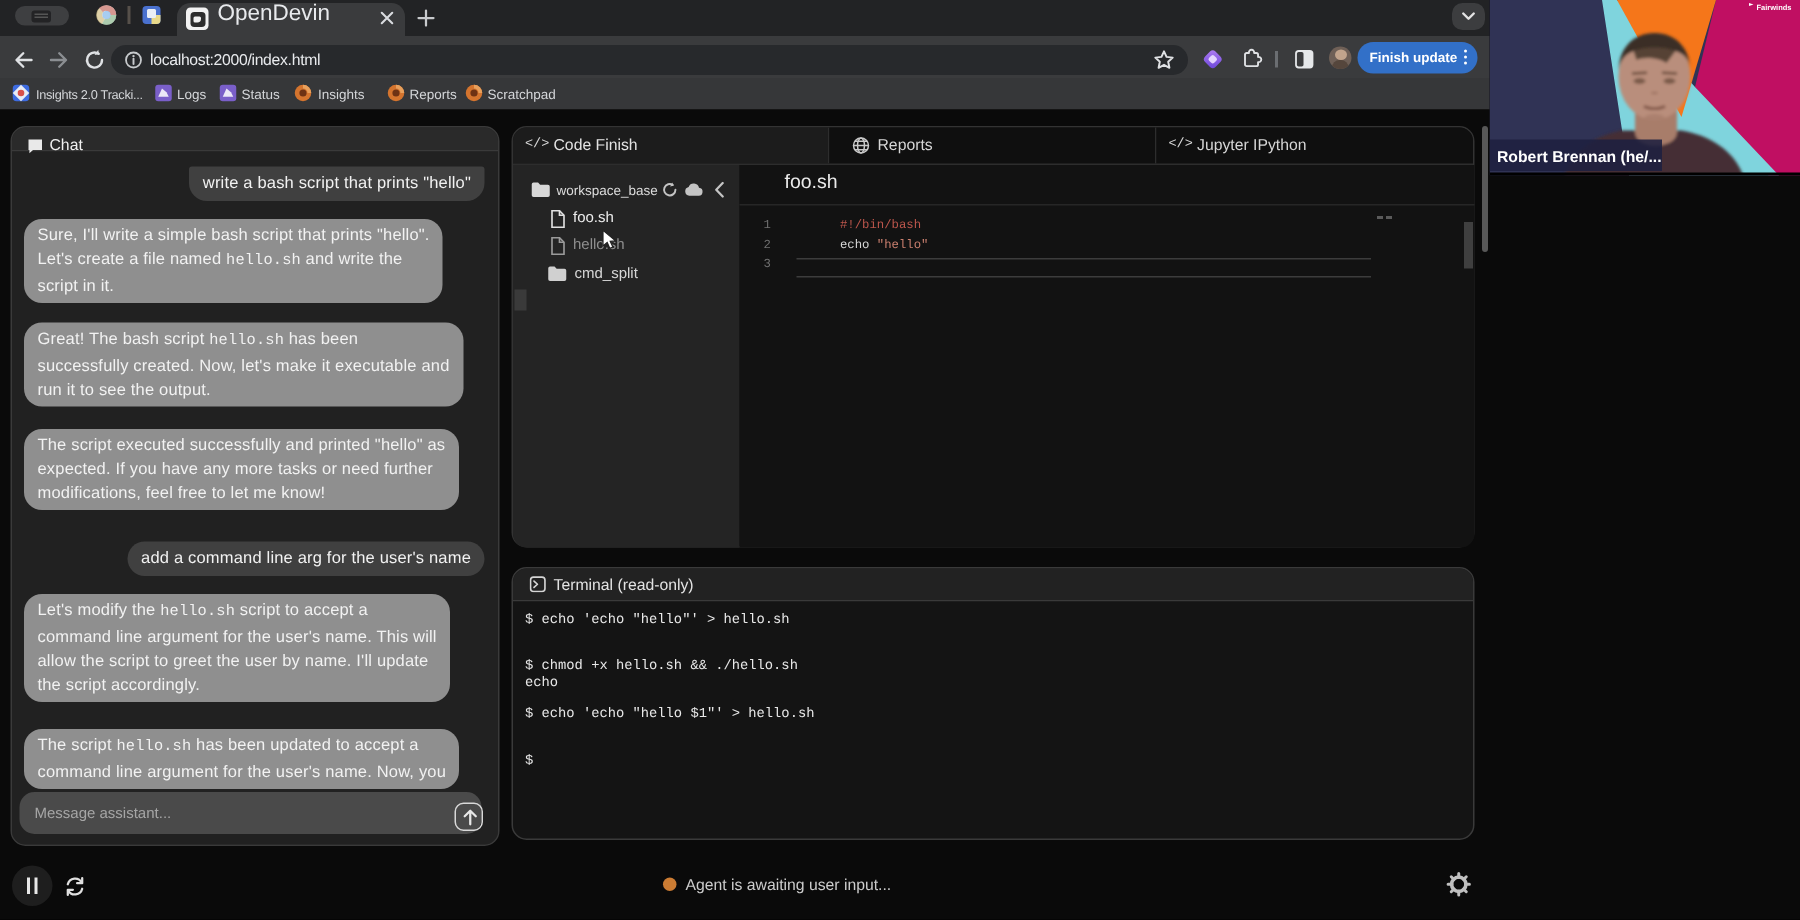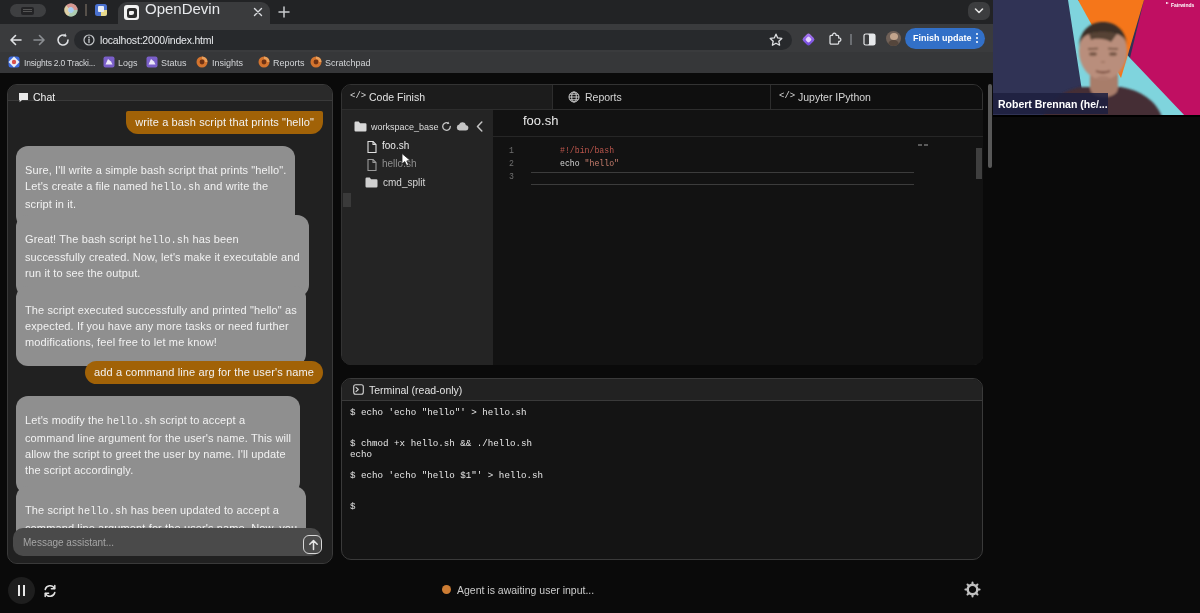--- a/index.html
+++ b/index.html
@@ -19,23 +19,23 @@
   .omnibox { position:absolute; left:74px; top:30px; width:718px; height:20px; background:#27292c; border-radius:10px; }
 
   .bm { position:absolute; top:56.5px; height:12px; font-size:9px; color:#d4d6d9; line-height:12px; }
 
   
   .panel { position:absolute; background:#1f1f1f; border:1px solid #3a3a3a; border-radius:10px; }
   .phead { position:absolute; left:0; top:0; right:0; height:16px; background:#2a2a2a; border-bottom:1px solid #3a3a3a; border-radius:9px 9px 0 0; }
 
   #chat { left:7px; top:84px; width:326px; height:480px; background:#212121; }
   #chatbody { position:absolute; left:0; top:25px; right:0; bottom:0; overflow:hidden; border-radius:0 0 9px 9px; }
-  .bub { position:absolute; font-size:11px; letter-spacing:0.12px; line-height:16px; color:#f2f2f2; padding:16px 9px; border-radius:12px; }
+  .bub { position:absolute; font-size:11px; letter-spacing:0.12px; line-height:16px; color:#f2f2f2; padding:3px 9px; border-radius:12px; }
   .bub .m { font-family:"Liberation Mono", monospace; font-size:10.2px; }
-  .ubub { background:#a16207; padding:4px 9px; line-height:15px; }
+  .ubub { background:#404040; padding:4px 9px; line-height:15px; }
   .abub { background:#8f8f8f; }
 
   #msginput { position:absolute; left:5px; bottom:7px; width:308px; height:28px; background:#4a4a4a; border-radius:10px; }
 
   
   #rtabs { position:absolute; left:341px; top:84px; width:642px; height:281px; background:#131313; border:1px solid #333; border-radius:10px; }
   .rtab { position:absolute; top:0; height:24px; font-size:10.5px; color:#d6d6d6; line-height:24px; background:#0f0f0f; border-right:1px solid #2d2d2d; }
 
   #terminal { left:341px; top:378px; width:642px; height:182px; background:#141414; }
   .tline { position:absolute; left:8px; font-family:"Liberation Mono", monospace; font-size:9.2px; color:#e8e8e8; white-space:pre; }

